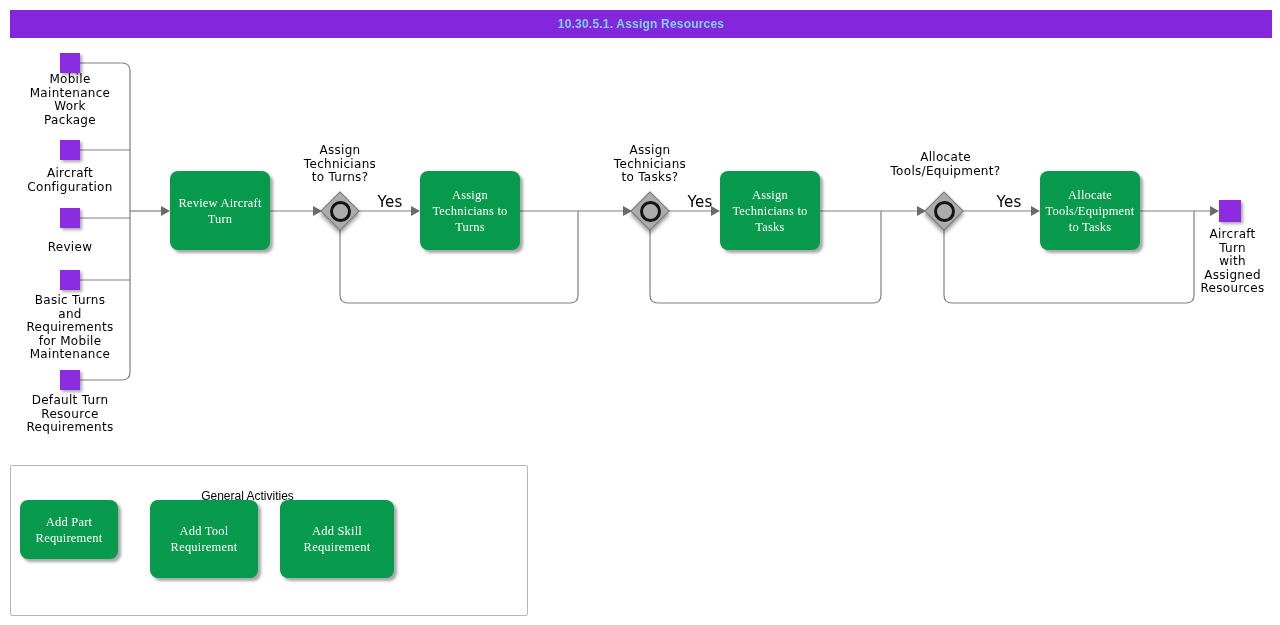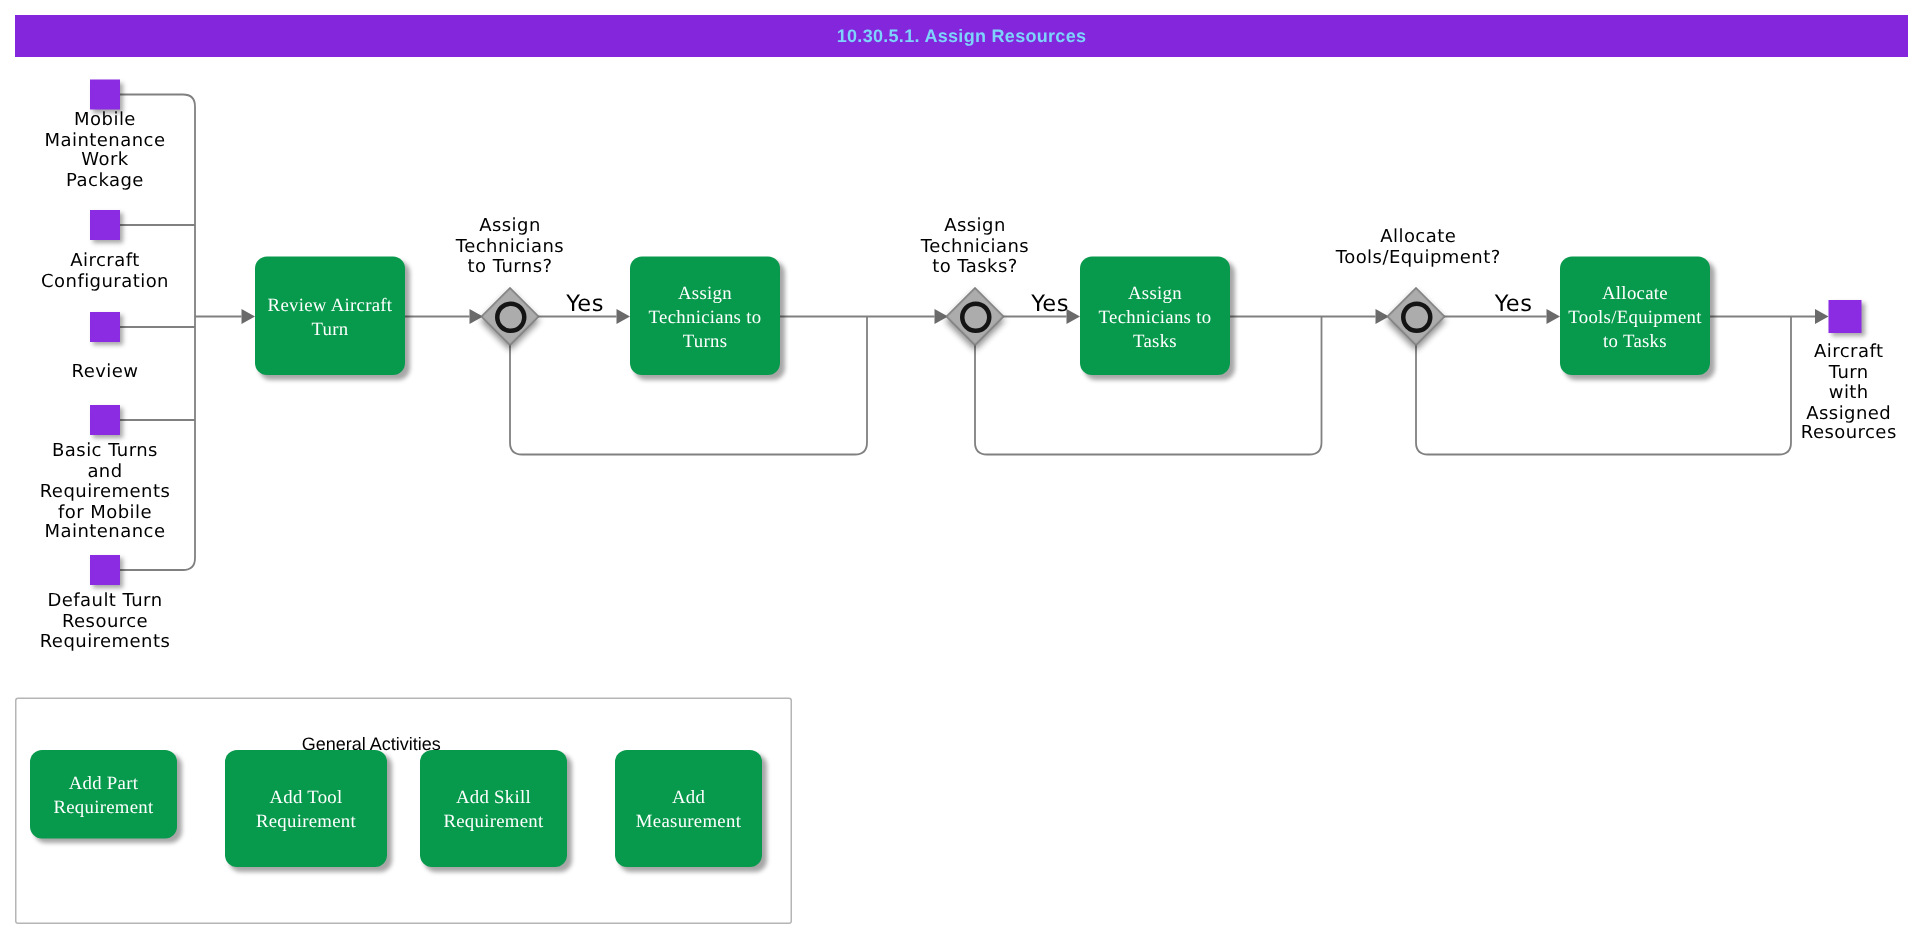--- a/index.html
+++ b/index.html
@@ -133,18 +133,16 @@
 with
 Assigned
 Resources</div>
 
   <div class="ga-title">General Activities</div>
   <div class="ga-frame"></div>
   <div class="activity" style="left:20px;top:500px;width:98px;height:59px">Add Part
 Requirement</div>
   <div class="activity" style="left:150px;top:500px;width:108px;height:78px">Add Tool
 Requirement</div>
-  <div class="activity" style="left:280px;top:500px;width:98px;height:78px">Add Skill
+  <div class="activity" style="left:280px;top:500px;width:114px;height:78px">Add Skill
 Requirement</div>
-  <div class="activity" style="left:410px;top:500px;width:98px;height:78px">Add
-Measurement</div>
 
 </div>
 
 </body></html>

